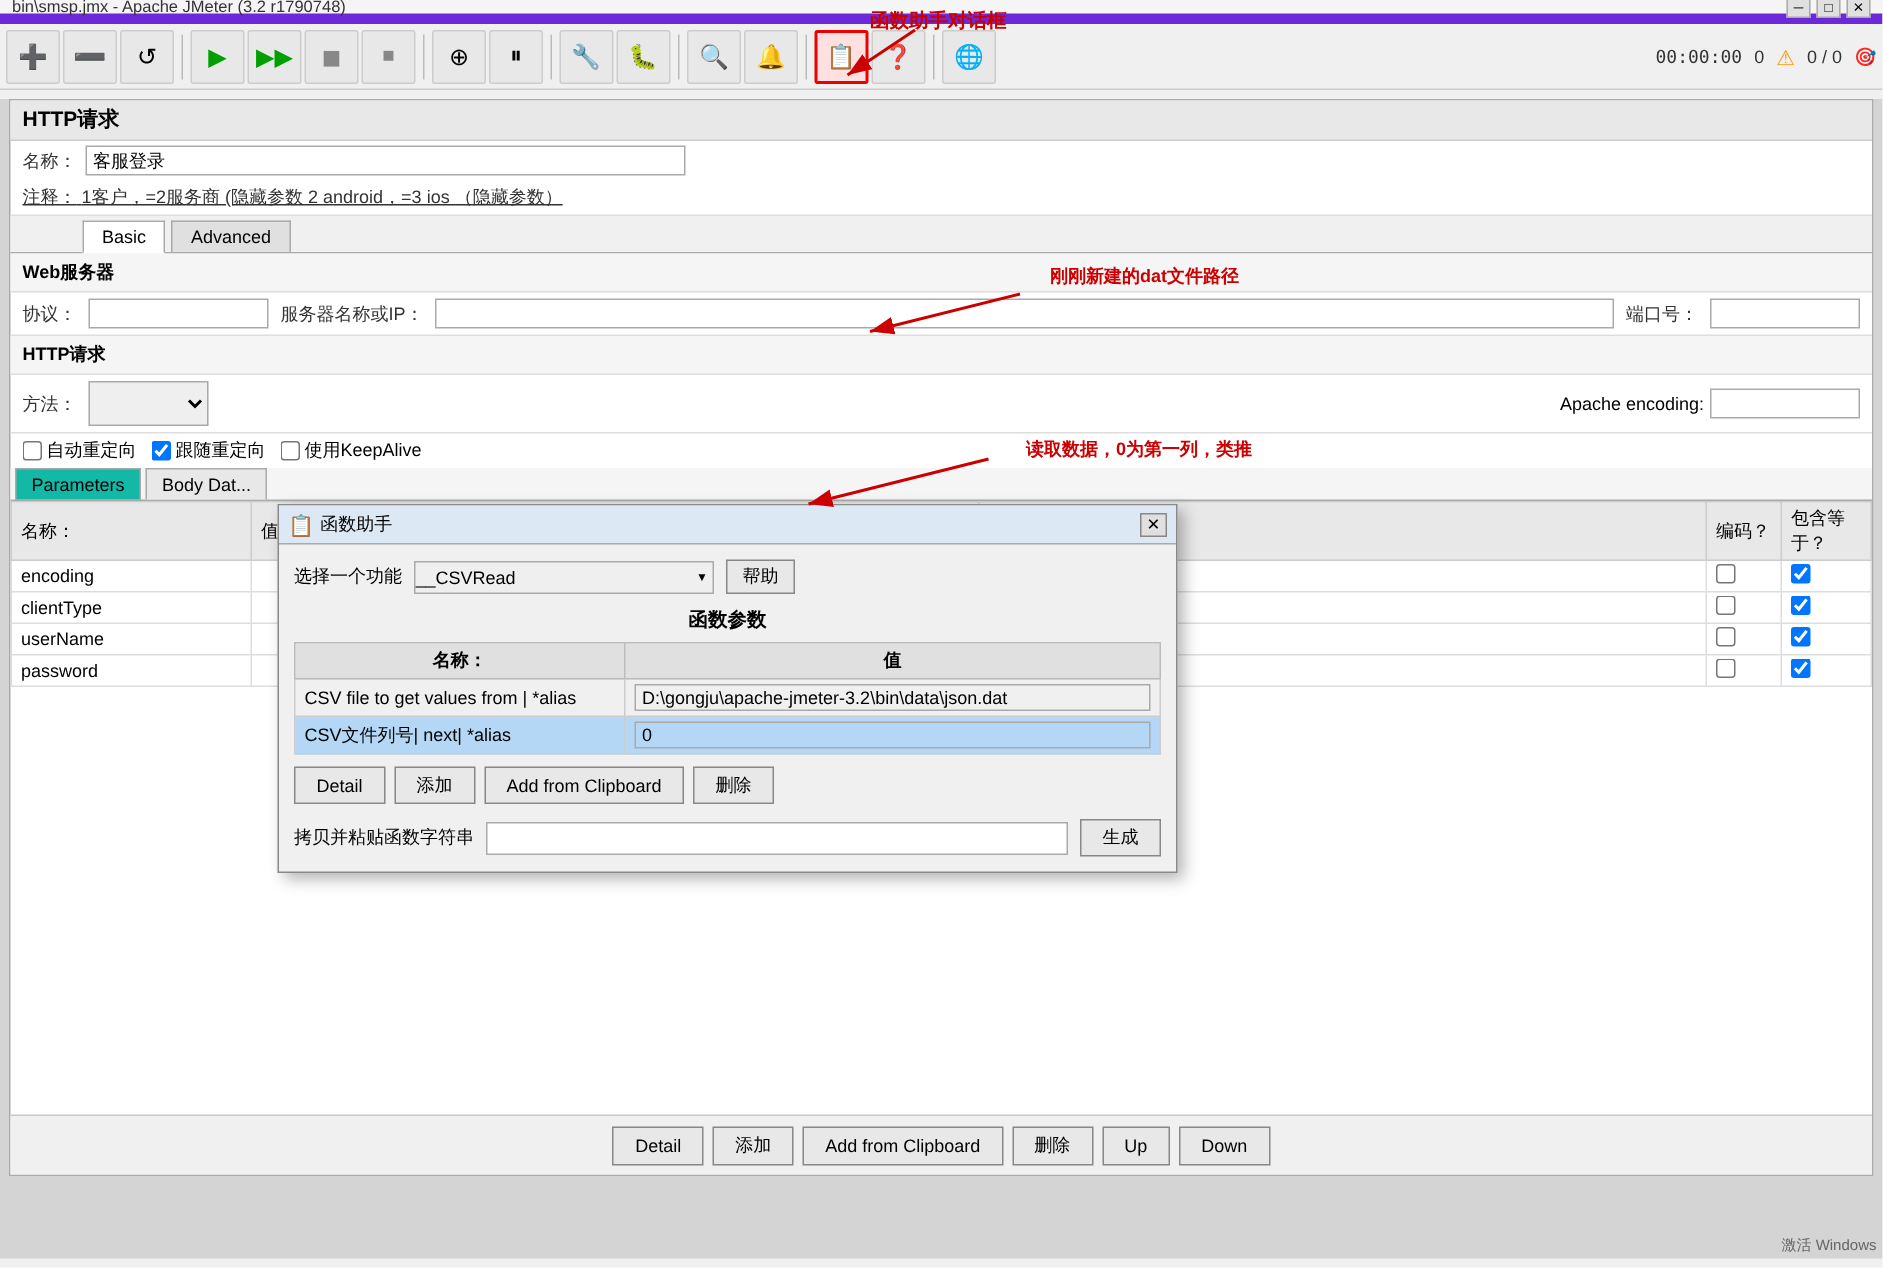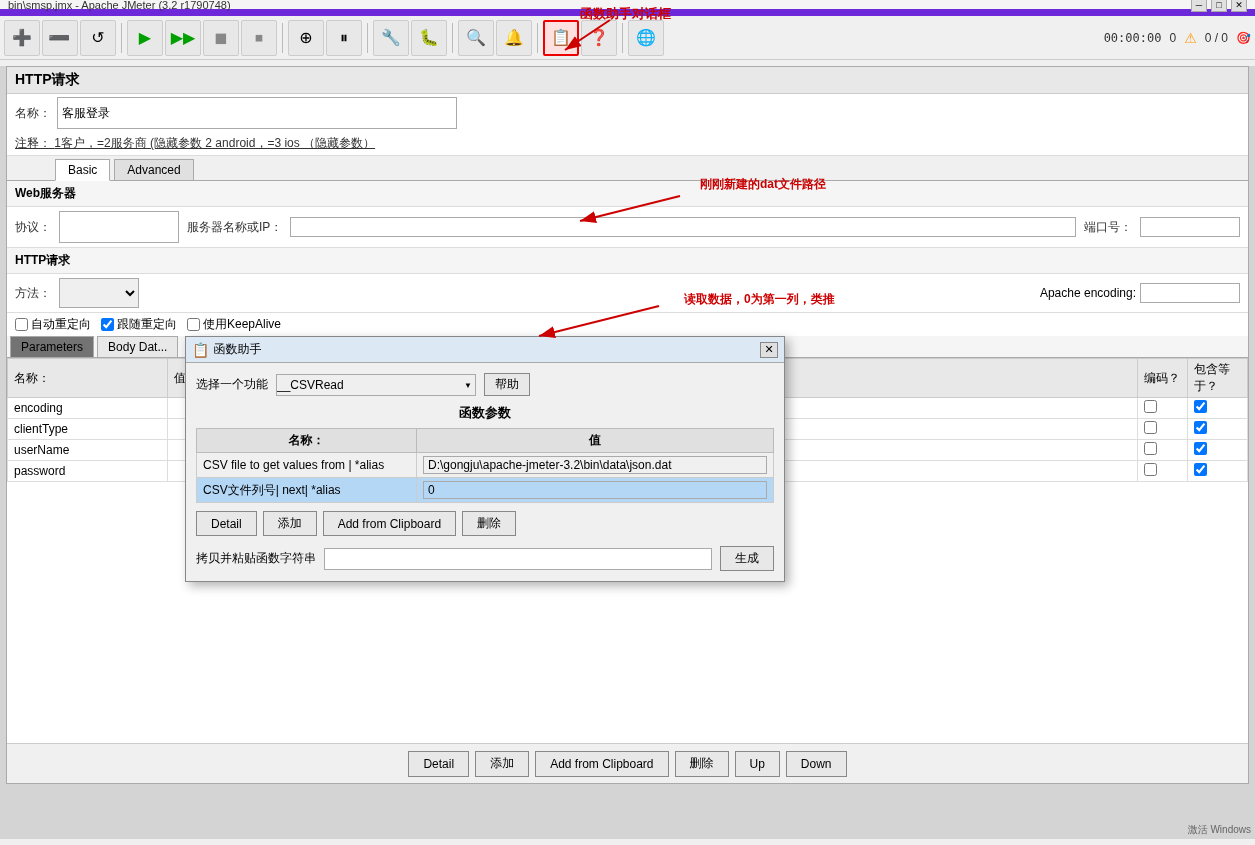--- a/index.html
+++ b/index.html
@@ -77,21 +77,21 @@
     .form-row {
       display: flex;
       align-items: center;
       padding: 3px 8px;
       gap: 6px;
     }
     .form-label { color: #333; white-space: nowrap; }
     .form-input {
       border: 1px solid #aaa;
       background: white;
-      height: 32px;
+      height: 20px;
       padding: 0 4px;
       font-size: 12px;
     }
     .comment-row {
       padding: 3px 8px;
       color: #333;
       border-bottom: 1px solid #ddd;
       text-decoration: underline;
     }
 
@@ -153,21 +153,21 @@
       display: flex;
       align-items: center;
       gap: 10px;
       padding: 3px 8px;
     }
     .checkbox-item { display: flex; align-items: center; gap: 3px; cursor: pointer; }
 
     
     .sub-tabs { display: flex; border-bottom: 1px solid #aaa; background: #f5f5f5; }
     .sub-tab { padding: 3px 10px; border: 1px solid #aaa; border-bottom: none; cursor: pointer; background: #e8e8e8; margin-left: 3px; font-size: 12px; }
-    .sub-tab.active { background: #737373; }
+    .sub-tab.active { background: #14b8a6; }
 
     
     .param-table { width: 100%; border-collapse: collapse; }
     .param-table th {
       background: #e8e8e8;
       border: 1px solid #ccc;
       padding: 2px 6px;
       text-align: left;
       font-weight: normal;
     }

